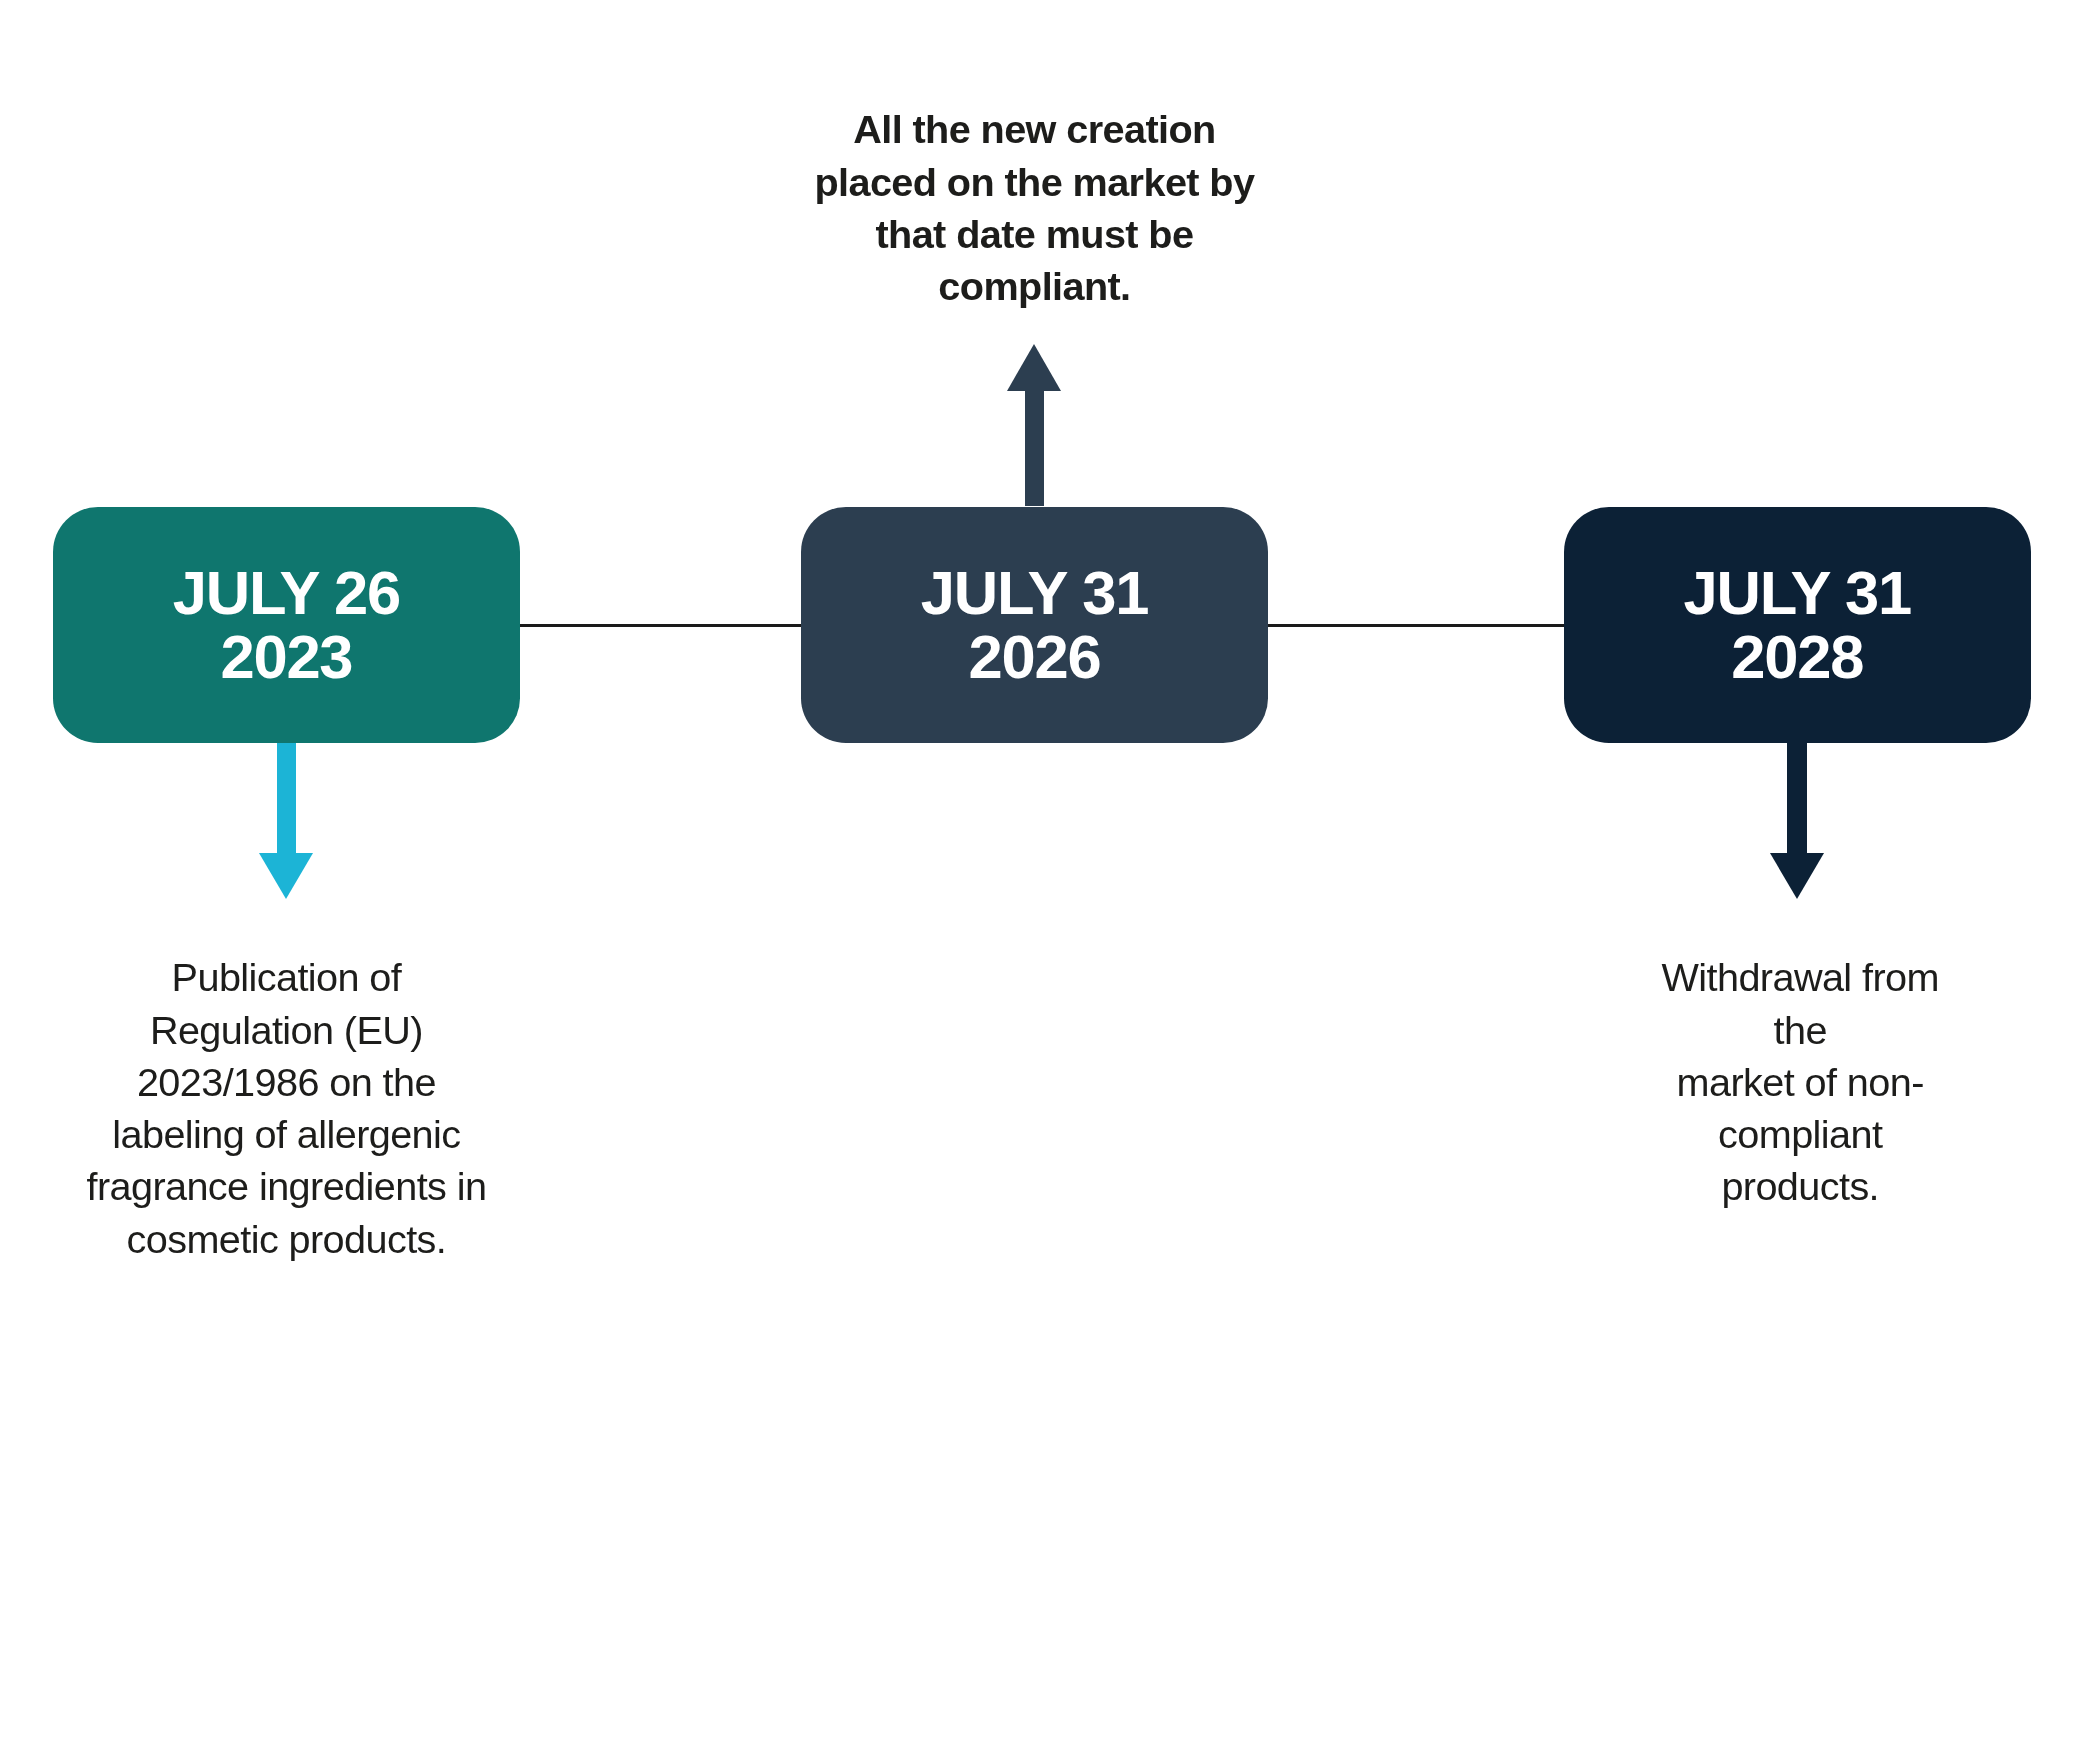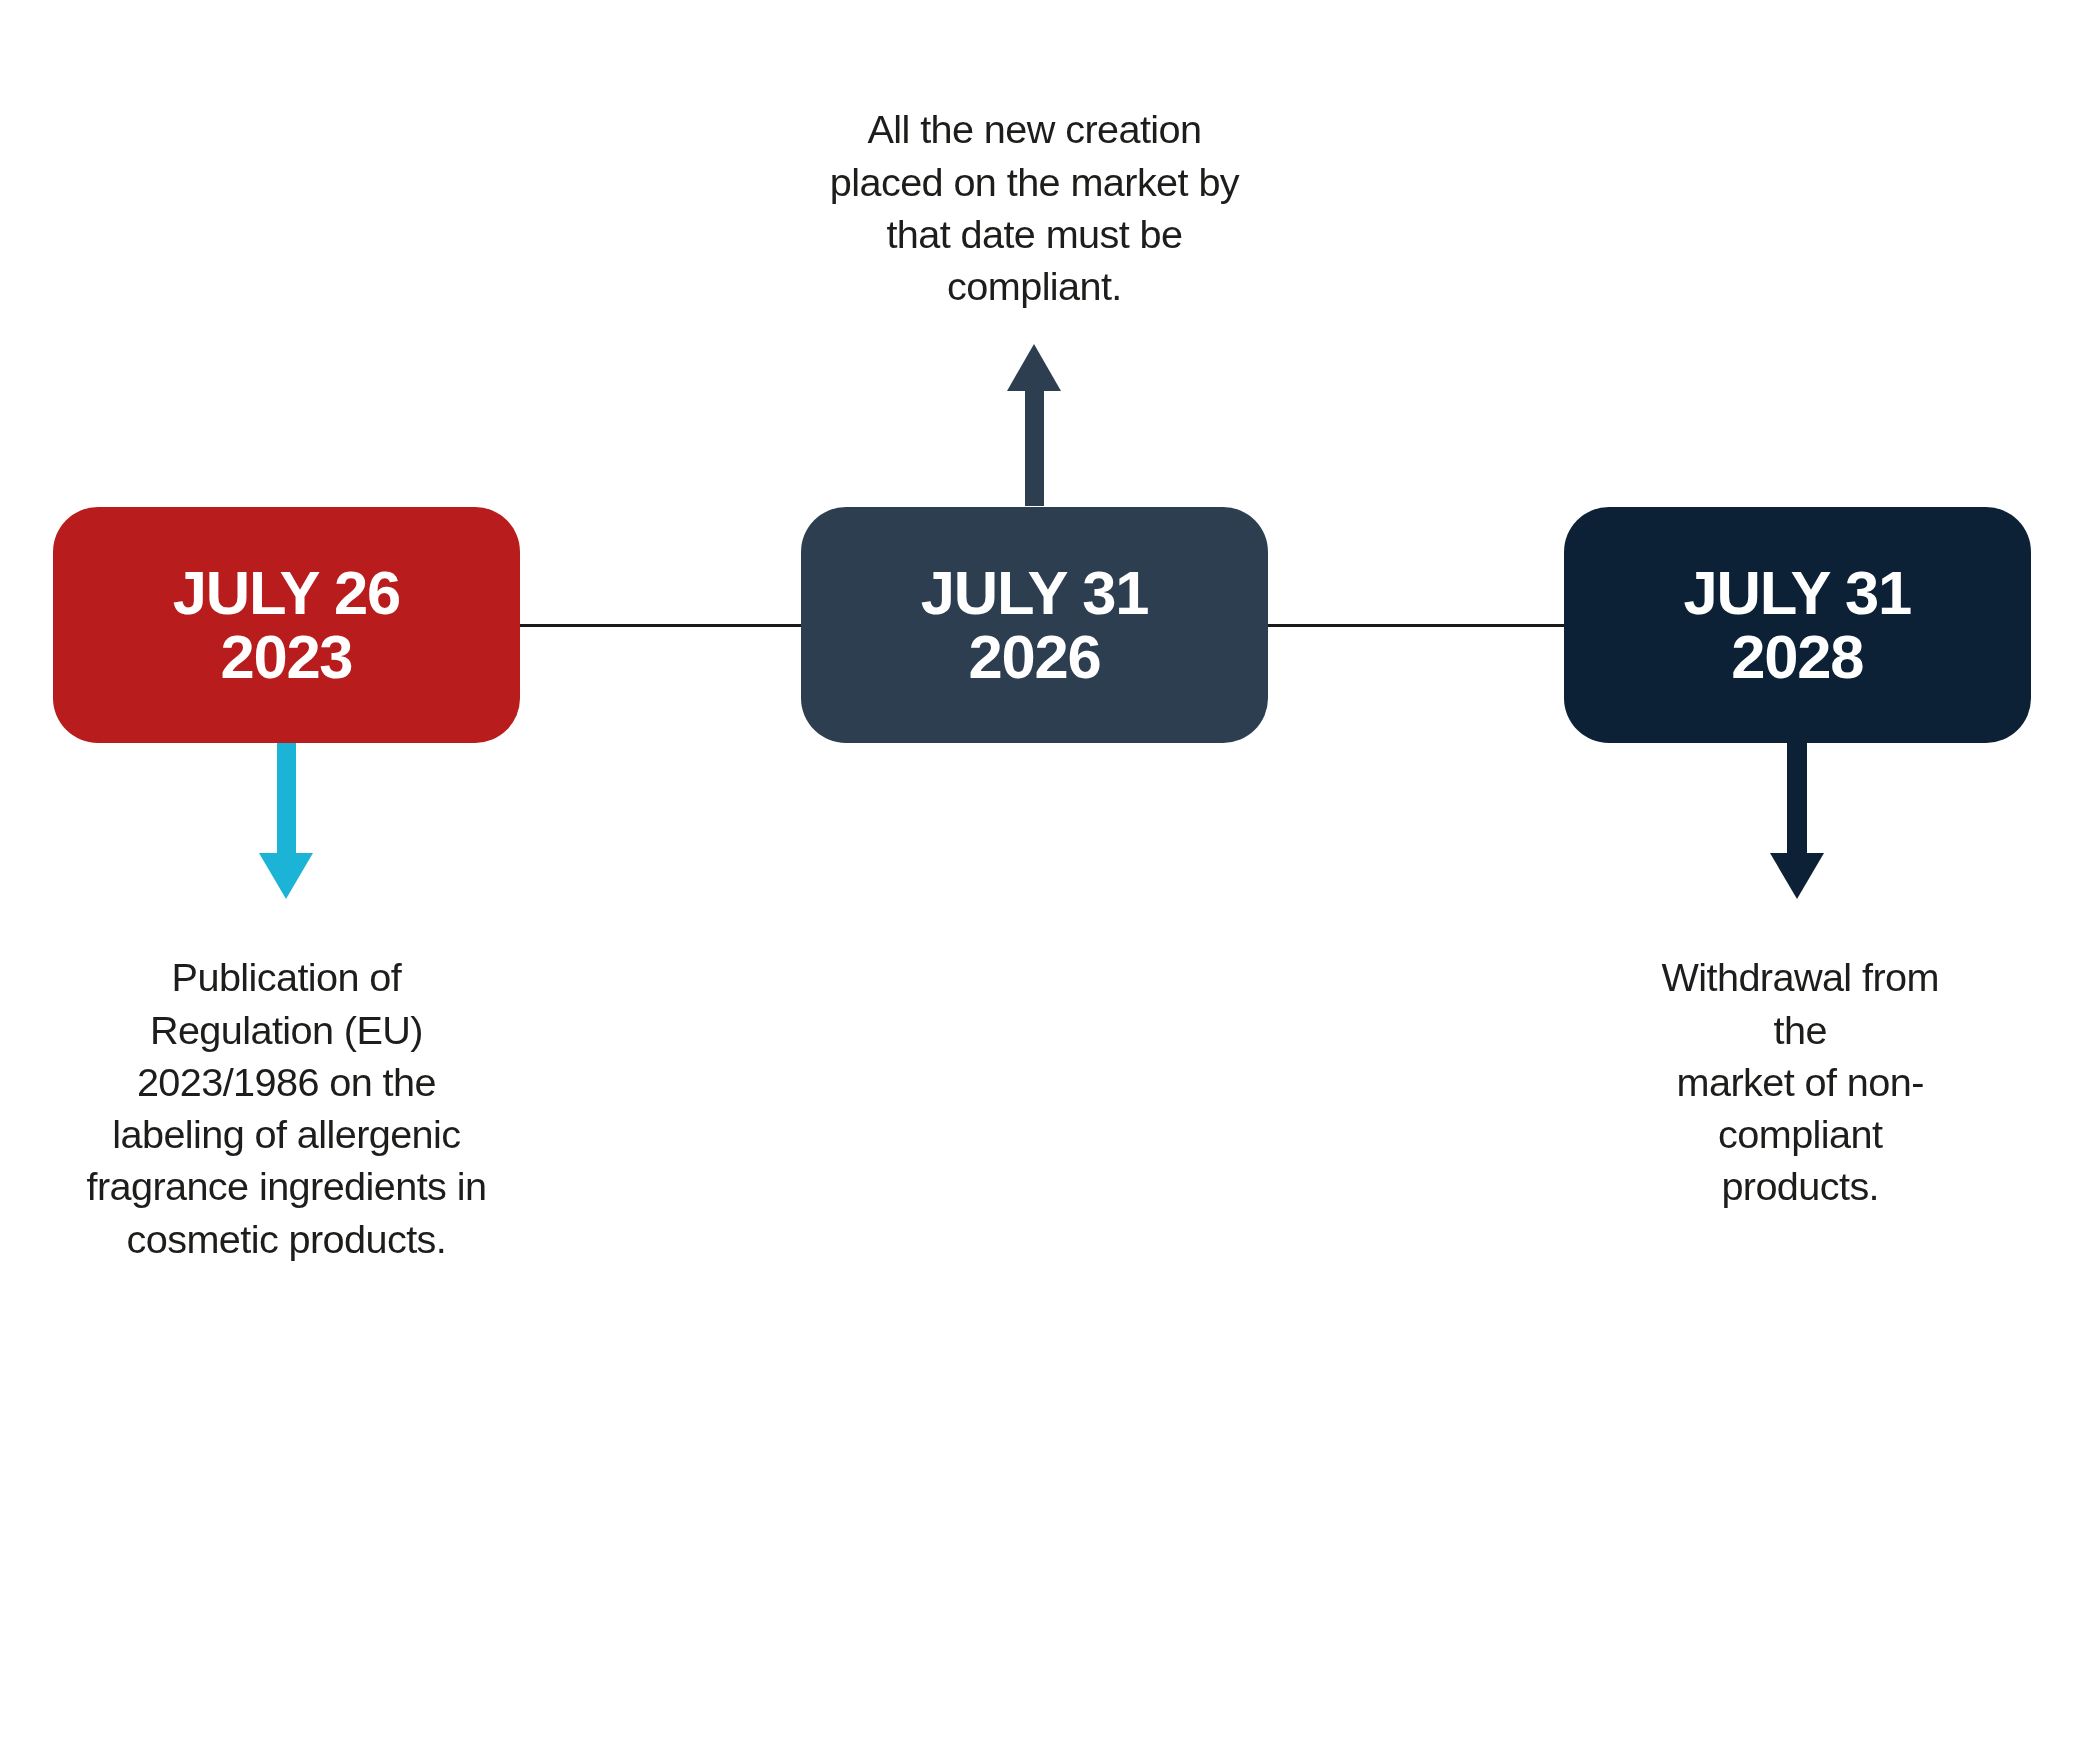--- a/index.html
+++ b/index.html
@@ -39,21 +39,21 @@
   }
   .box .date {
     color: #ffffff;
     font-weight: bold;
     font-size: 2.95vw;
     line-height: 1.05;
     letter-spacing: -0.02em;
     text-align: center;
     white-space: pre-line;
   }
-  .box-1 { left: 2.54vw;  background: #b91c1c; }
+  .box-1 { left: 2.54vw;  background: #0f766e; }
   .box-2 { left: 38.40vw; background: #2c3e50; }
   .box-3 { left: 74.97vw; background: #0c2136; }
 
   
   .arrow {
     position: absolute;
     z-index: 2;
     display: flex;
     flex-direction: column;
     align-items: center;
@@ -96,21 +96,21 @@
     position: absolute;
     transform: translateX(-50%);
     color: #1d1d1b;
     font-size: 1.9vw;
     line-height: 1.32;
     letter-spacing: -0.015em;
     text-align: center;
     white-space: pre-line;
     z-index: 1;
   }
-  .desc-top   { left: 49.59vw; top: 4.95vw; }
+  .desc-top   { left: 49.59vw; top: 4.95vw; font-weight: bold; }
   .desc-left  { left: 13.73vw; top: 45.60vw; }
   .desc-right { left: 86.30vw; top: 45.60vw; }
 </style>
 </head>
 <body>
 
 <div class="stage">
 
   <div class="desc desc-top">All the new creation
 placed on the market by

